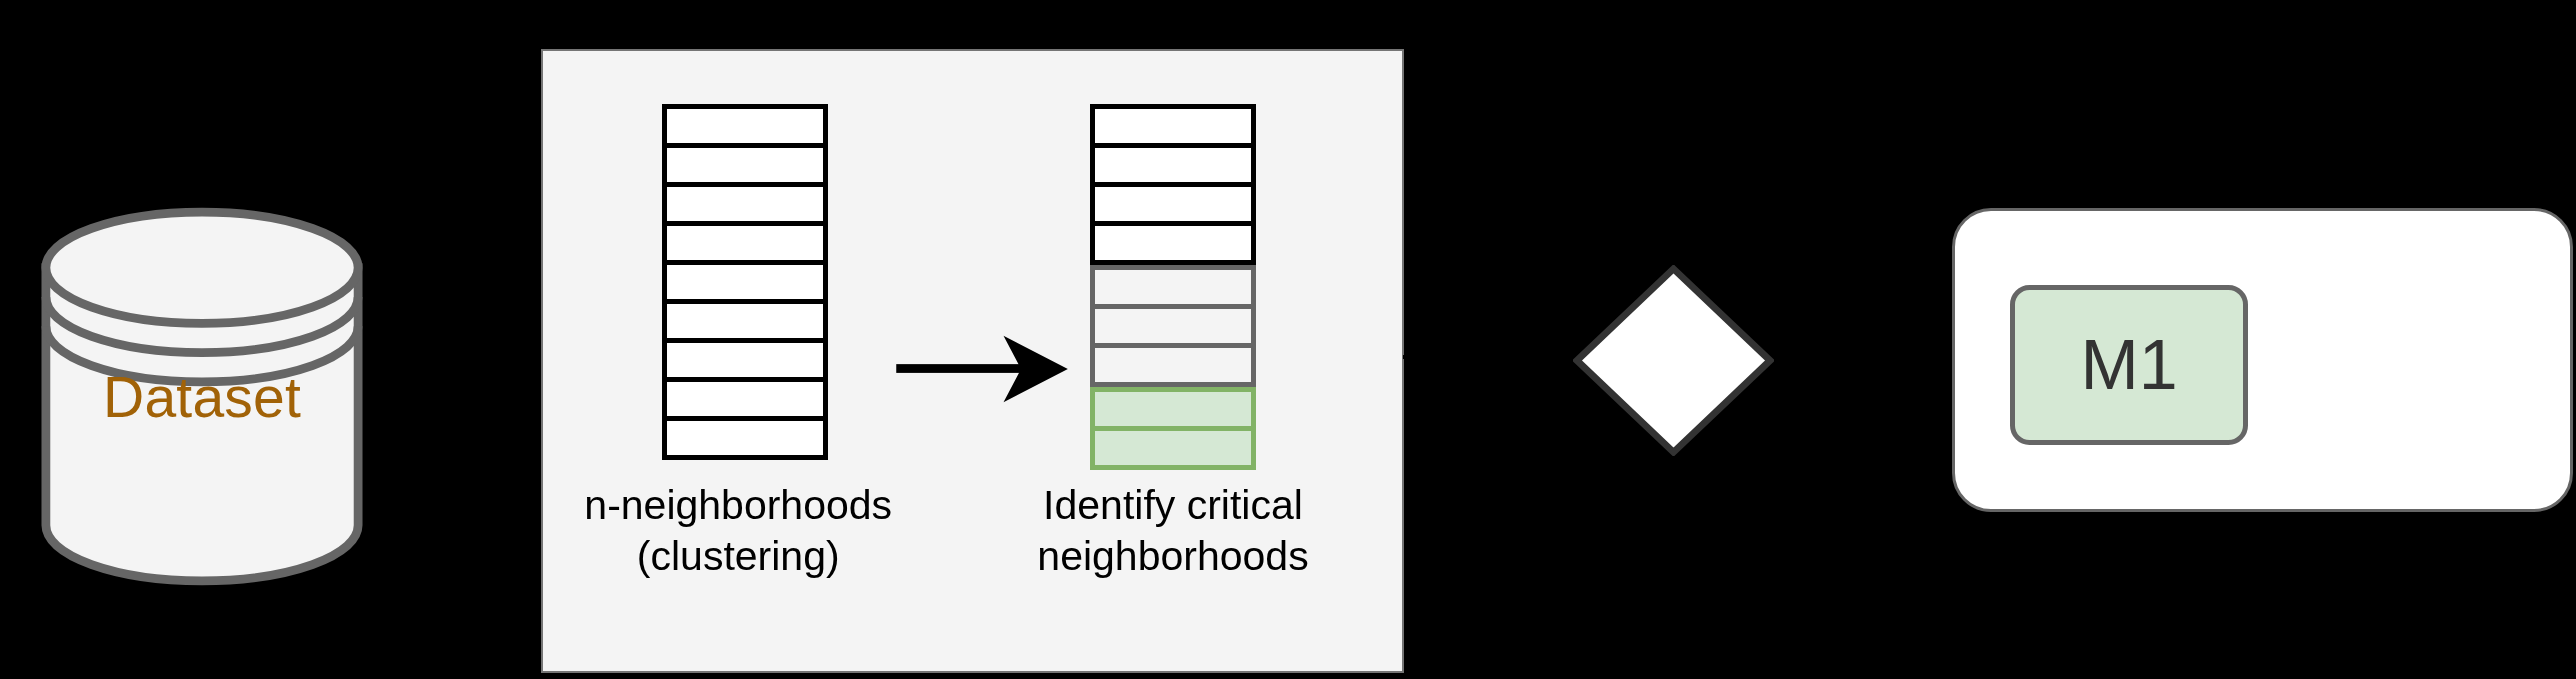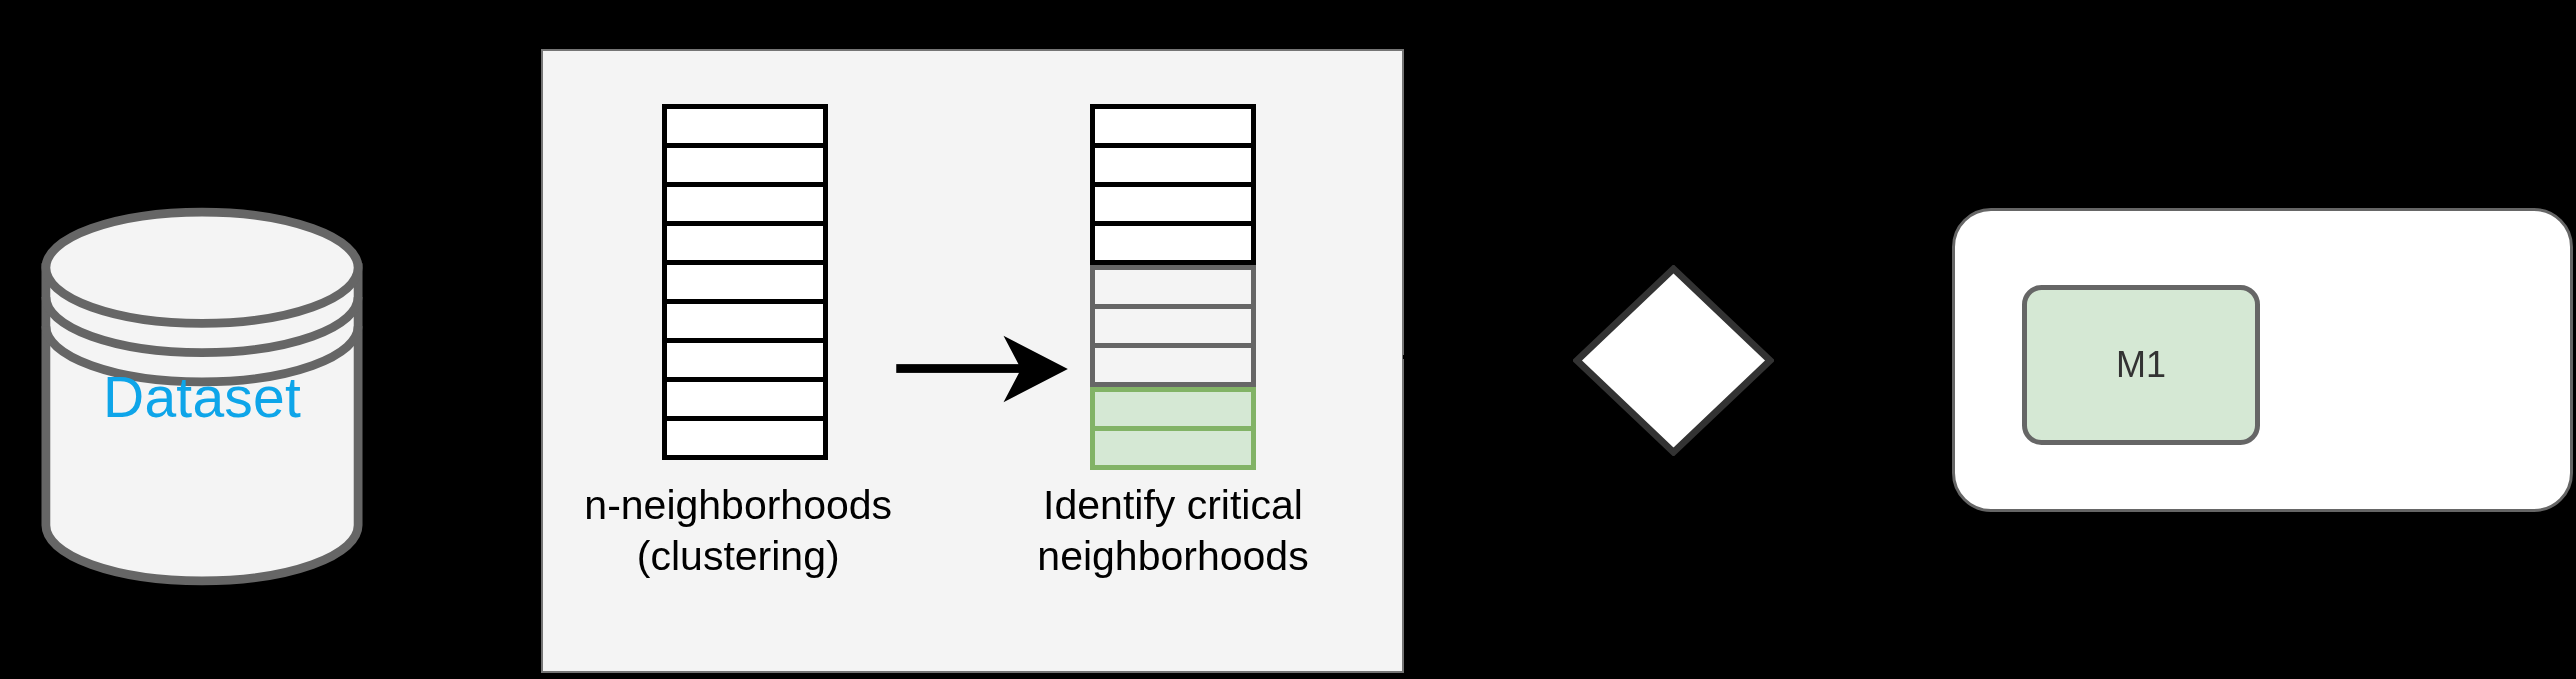--- a/index.html
+++ b/index.html
@@ -27,21 +27,21 @@
   #dataset-node svg { display: block; }
   #dataset-label {
     position: absolute;
     left: 0;
     top: 0;
     width: 322px;
     height: 379px;
     display: flex;
     align-items: center;
     justify-content: center;
-    color: #0ea5e9;
+    color: #a16207;
     font-size: 57px;
     letter-spacing: 0.2px;
     pointer-events: none;
   }
 
   
   .edge {
     position: absolute;
     background: #000000;
   }
@@ -145,22 +145,21 @@
     top: 74px;
     width: 238px;
     height: 160px;
     border: 5.9px solid #666666;
     border-radius: 19.5px;
     box-sizing: border-box;
     display: flex;
     align-items: center;
     justify-content: center;
     color: #333333;
-    font-size: 36px;
-    margin-left: 12px;
+    font-size: 70px;
   }
   #model-m1 { left: 55px;  background: #d5e8d4; }
   #model-m2 { left: 304px; background: #f2f2f2; }
 </style>
 </head>
 <body>
 
 <div id="canvas">
 
   <div id="dataset-node">

